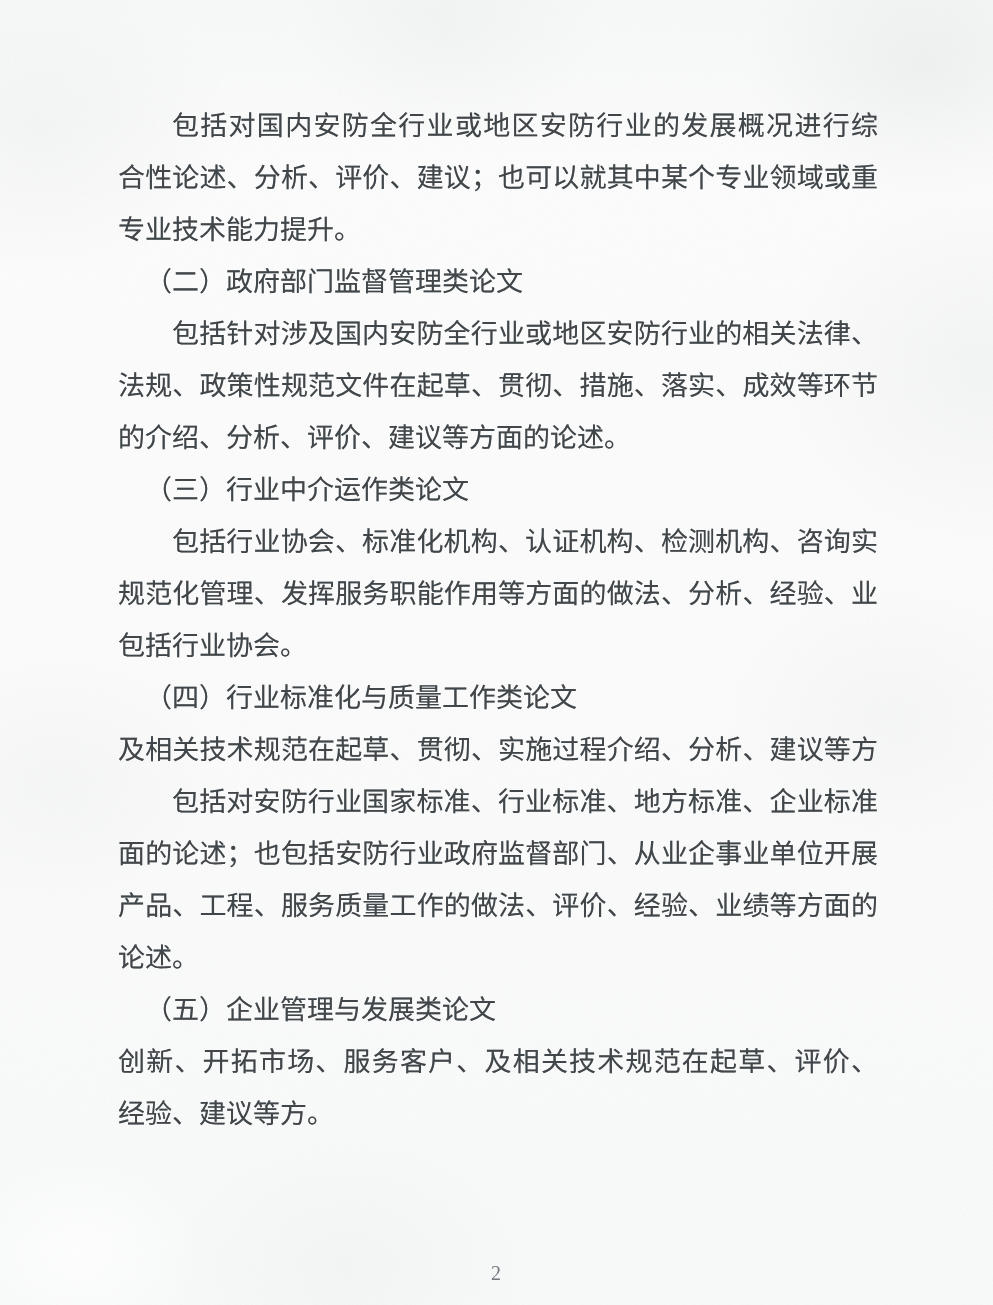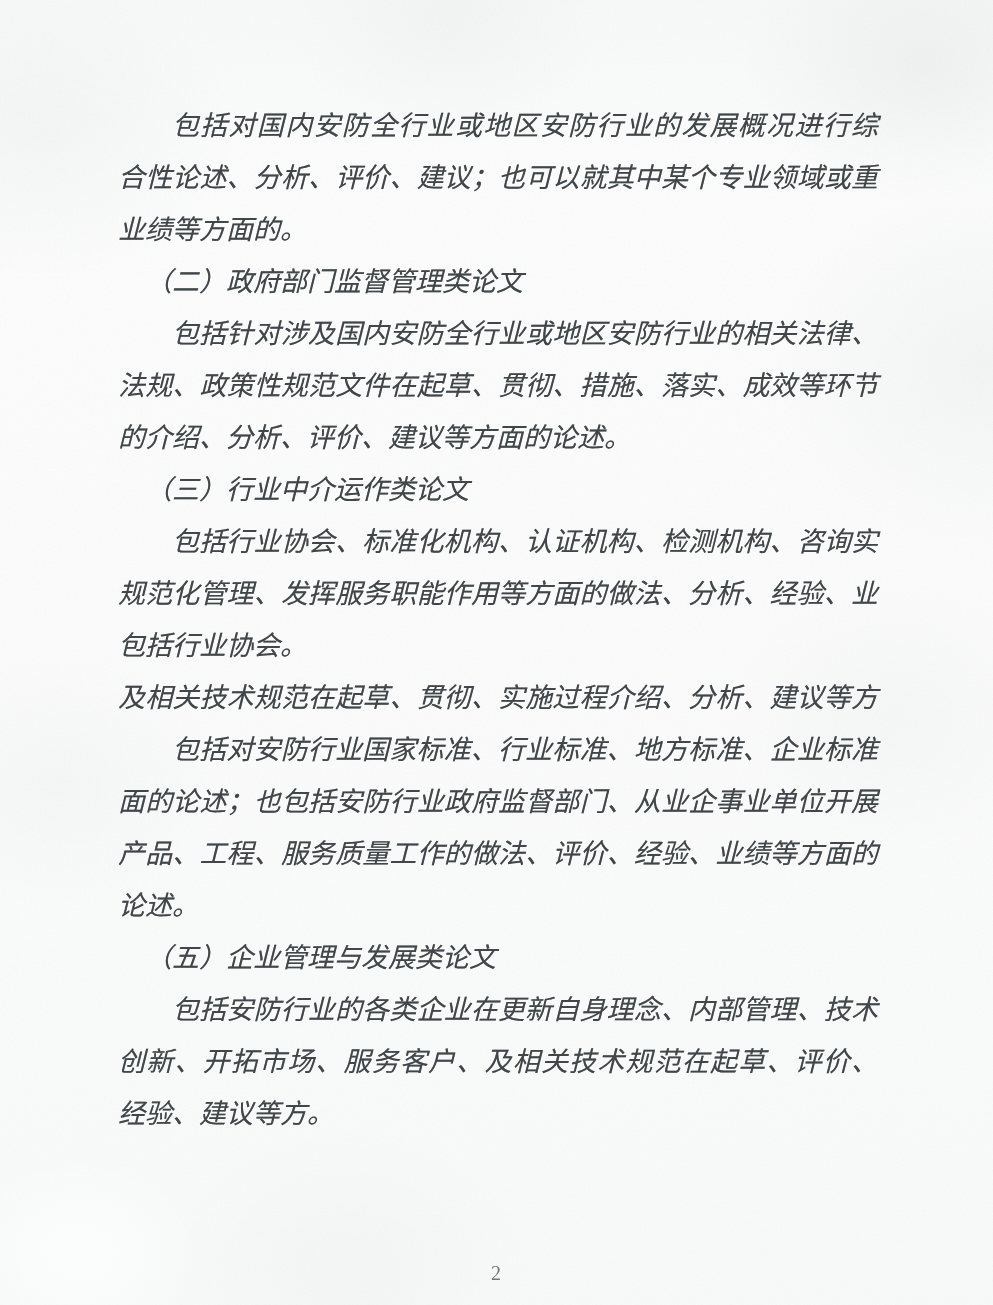--- a/index.html
+++ b/index.html
@@ -38,21 +38,20 @@
     pointer-events: none;
   }
   .text-block {
     position: absolute;
     left: 118px;
     top: 100px;
     width: 760px;
     font-size: 27px;
     color: #41464a;
     text-shadow: 0 0 0.6px rgba(90,96,100,0.55);
-    font-style: italic;
   }
   .line {
     height: 52px;
     line-height: 52px;
     white-space: nowrap;
     text-align: justify;
     text-justify: inter-character;
   }
   .line.full {
     white-space: normal;
@@ -86,34 +85,34 @@
                 0.6 0.3 0 0 -0.25"></feColorMatrix>
     </filter>
     <rect width="993" height="1305" filter="url(#grain)"></rect>
   </svg>
 
   <div class="blotches"></div>
 
   <div class="text-block">
       <div class="line indent-first full">包括对国内安防全行业或地区安防行业的发展概况进行综</div>
       <div class="line indent-none full">合性论述、分析、评价、建议；也可以就其中某个专业领域或重</div>
-      <div class="line indent-none">业绩等方面的。</div>
+      <div class="line indent-none">专业技术能力提升。</div>
       <div class="line indent-heading">（二）政府部门监督管理类论文</div>
       <div class="line indent-first full">包括针对涉及国内安防全行业或地区安防行业的相关法律、</div>
       <div class="line indent-none full">法规、政策性规范文件在起草、贯彻、措施、落实、成效等环节</div>
       <div class="line indent-none">的介绍、分析、评价、建议等方面的论述。</div>
       <div class="line indent-heading">（三）行业中介运作类论文</div>
       <div class="line indent-first full">包括行业协会、标准化机构、认证机构、检测机构、咨询实</div>
       <div class="line indent-none full">规范化管理、发挥服务职能作用等方面的做法、分析、经验、业</div>
       <div class="line indent-none">包括行业协会。</div>
+      <div class="line indent-heading">（四）行业标准化与质量工作类论文</div>
       <div class="line indent-none full">及相关技术规范在起草、贯彻、实施过程介绍、分析、建议等方</div>
       <div class="line indent-first full">包括对安防行业国家标准、行业标准、地方标准、企业标准</div>
       <div class="line indent-none full">面的论述；也包括安防行业政府监督部门、从业企事业单位开展</div>
       <div class="line indent-none full">产品、工程、服务质量工作的做法、评价、经验、业绩等方面的</div>
       <div class="line indent-none">论述。</div>
       <div class="line indent-heading">（五）企业管理与发展类论文</div>
-      <div class="line indent-first full">包括安防行业的各类企业在更新自身理念、内部管理、技术</div>
       <div class="line indent-none full">创新、开拓市场、服务客户、及相关技术规范在起草、评价、</div>
       <div class="line indent-none">经验、建议等方。</div>
     </div>
 
   <div class="page-number">2</div>
 </div>
 
 </body></html>

